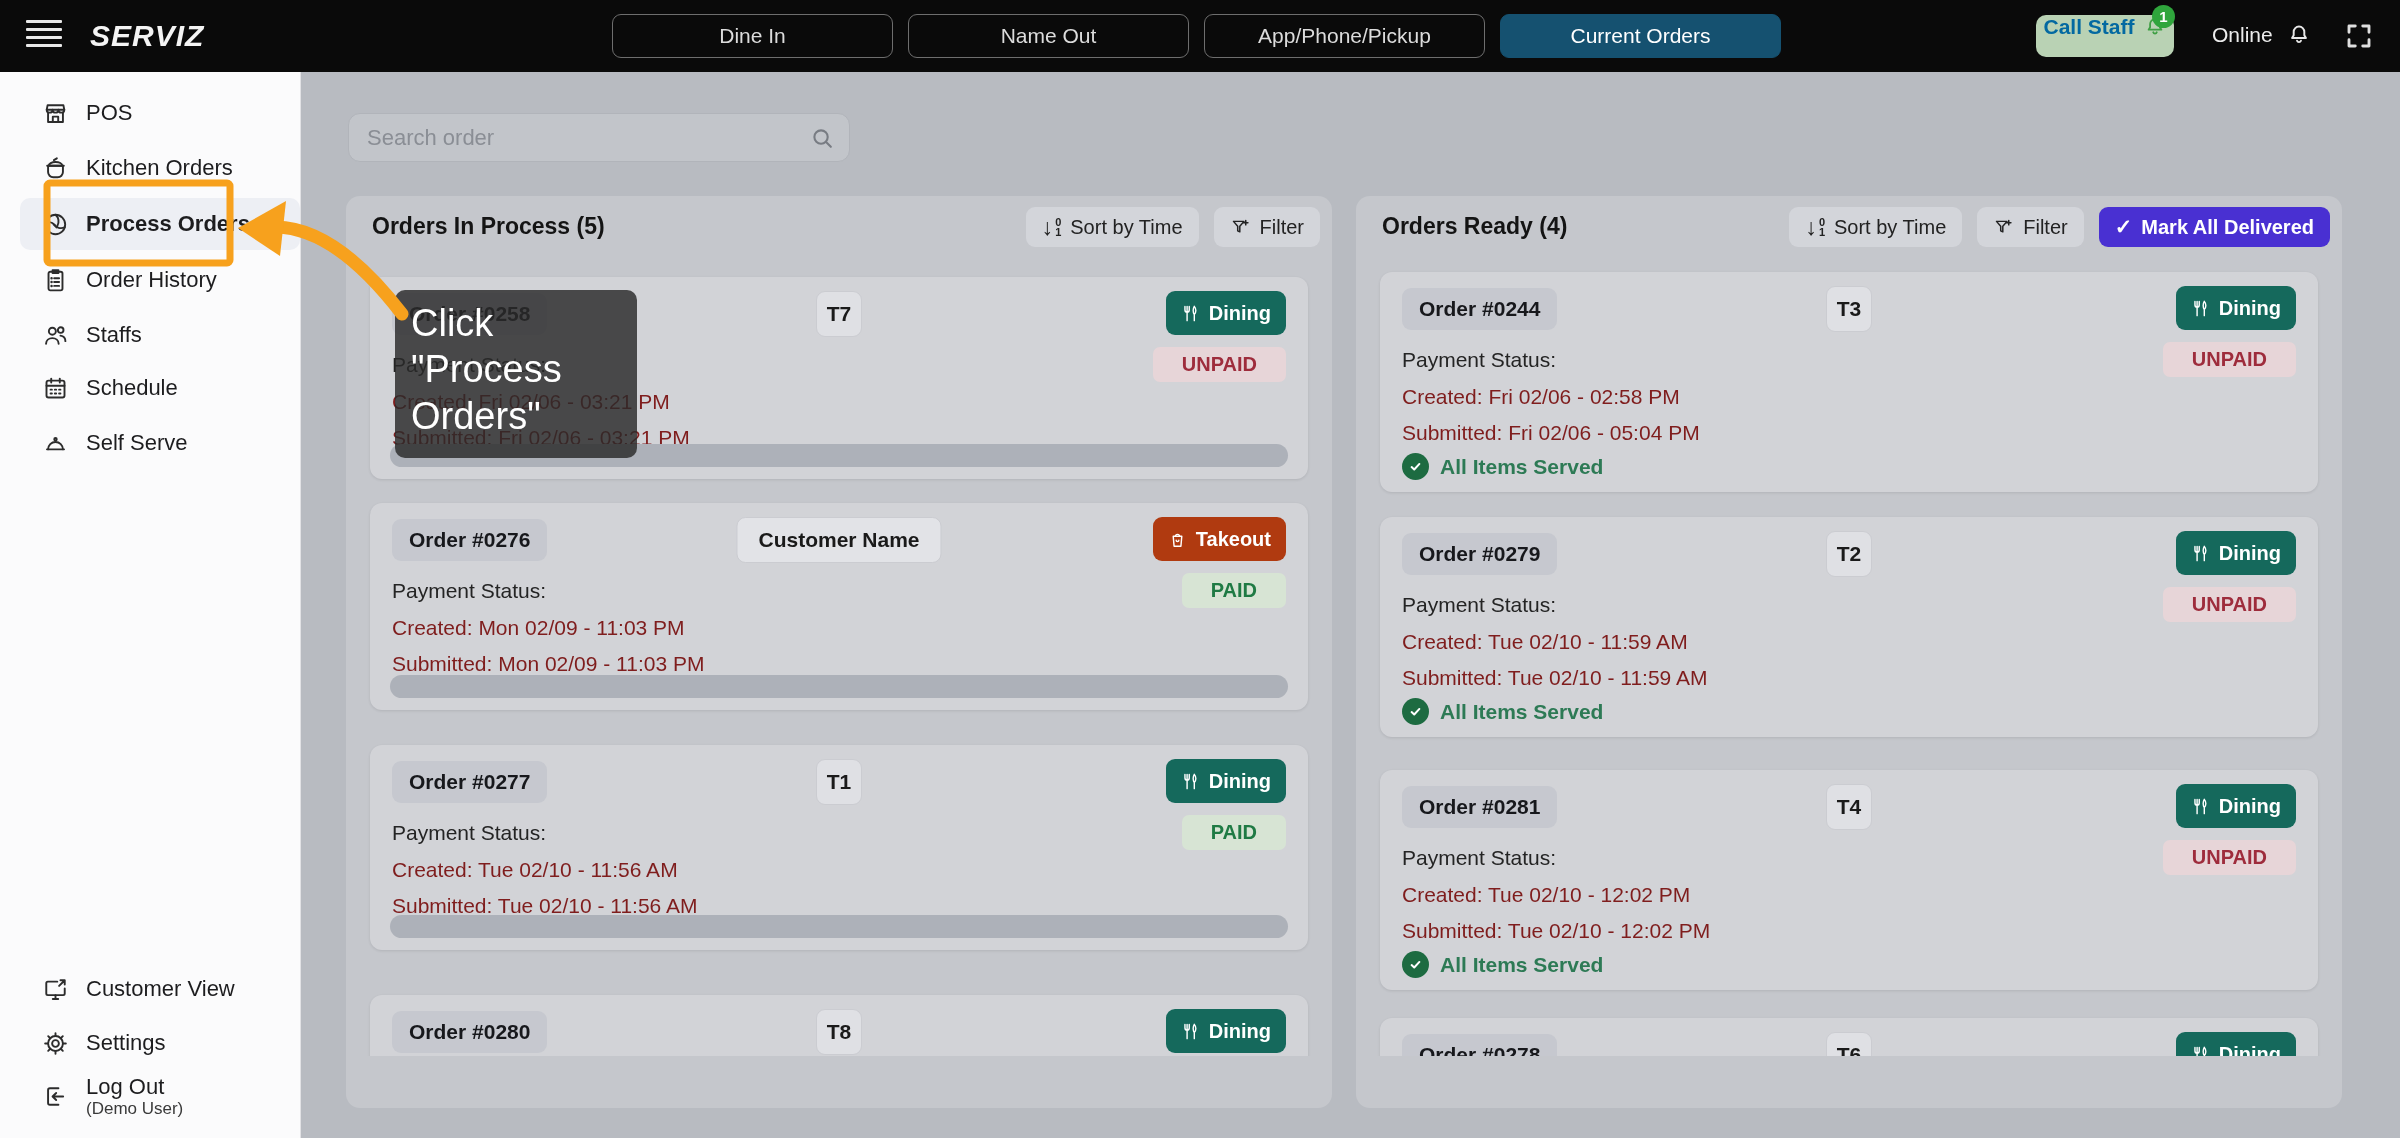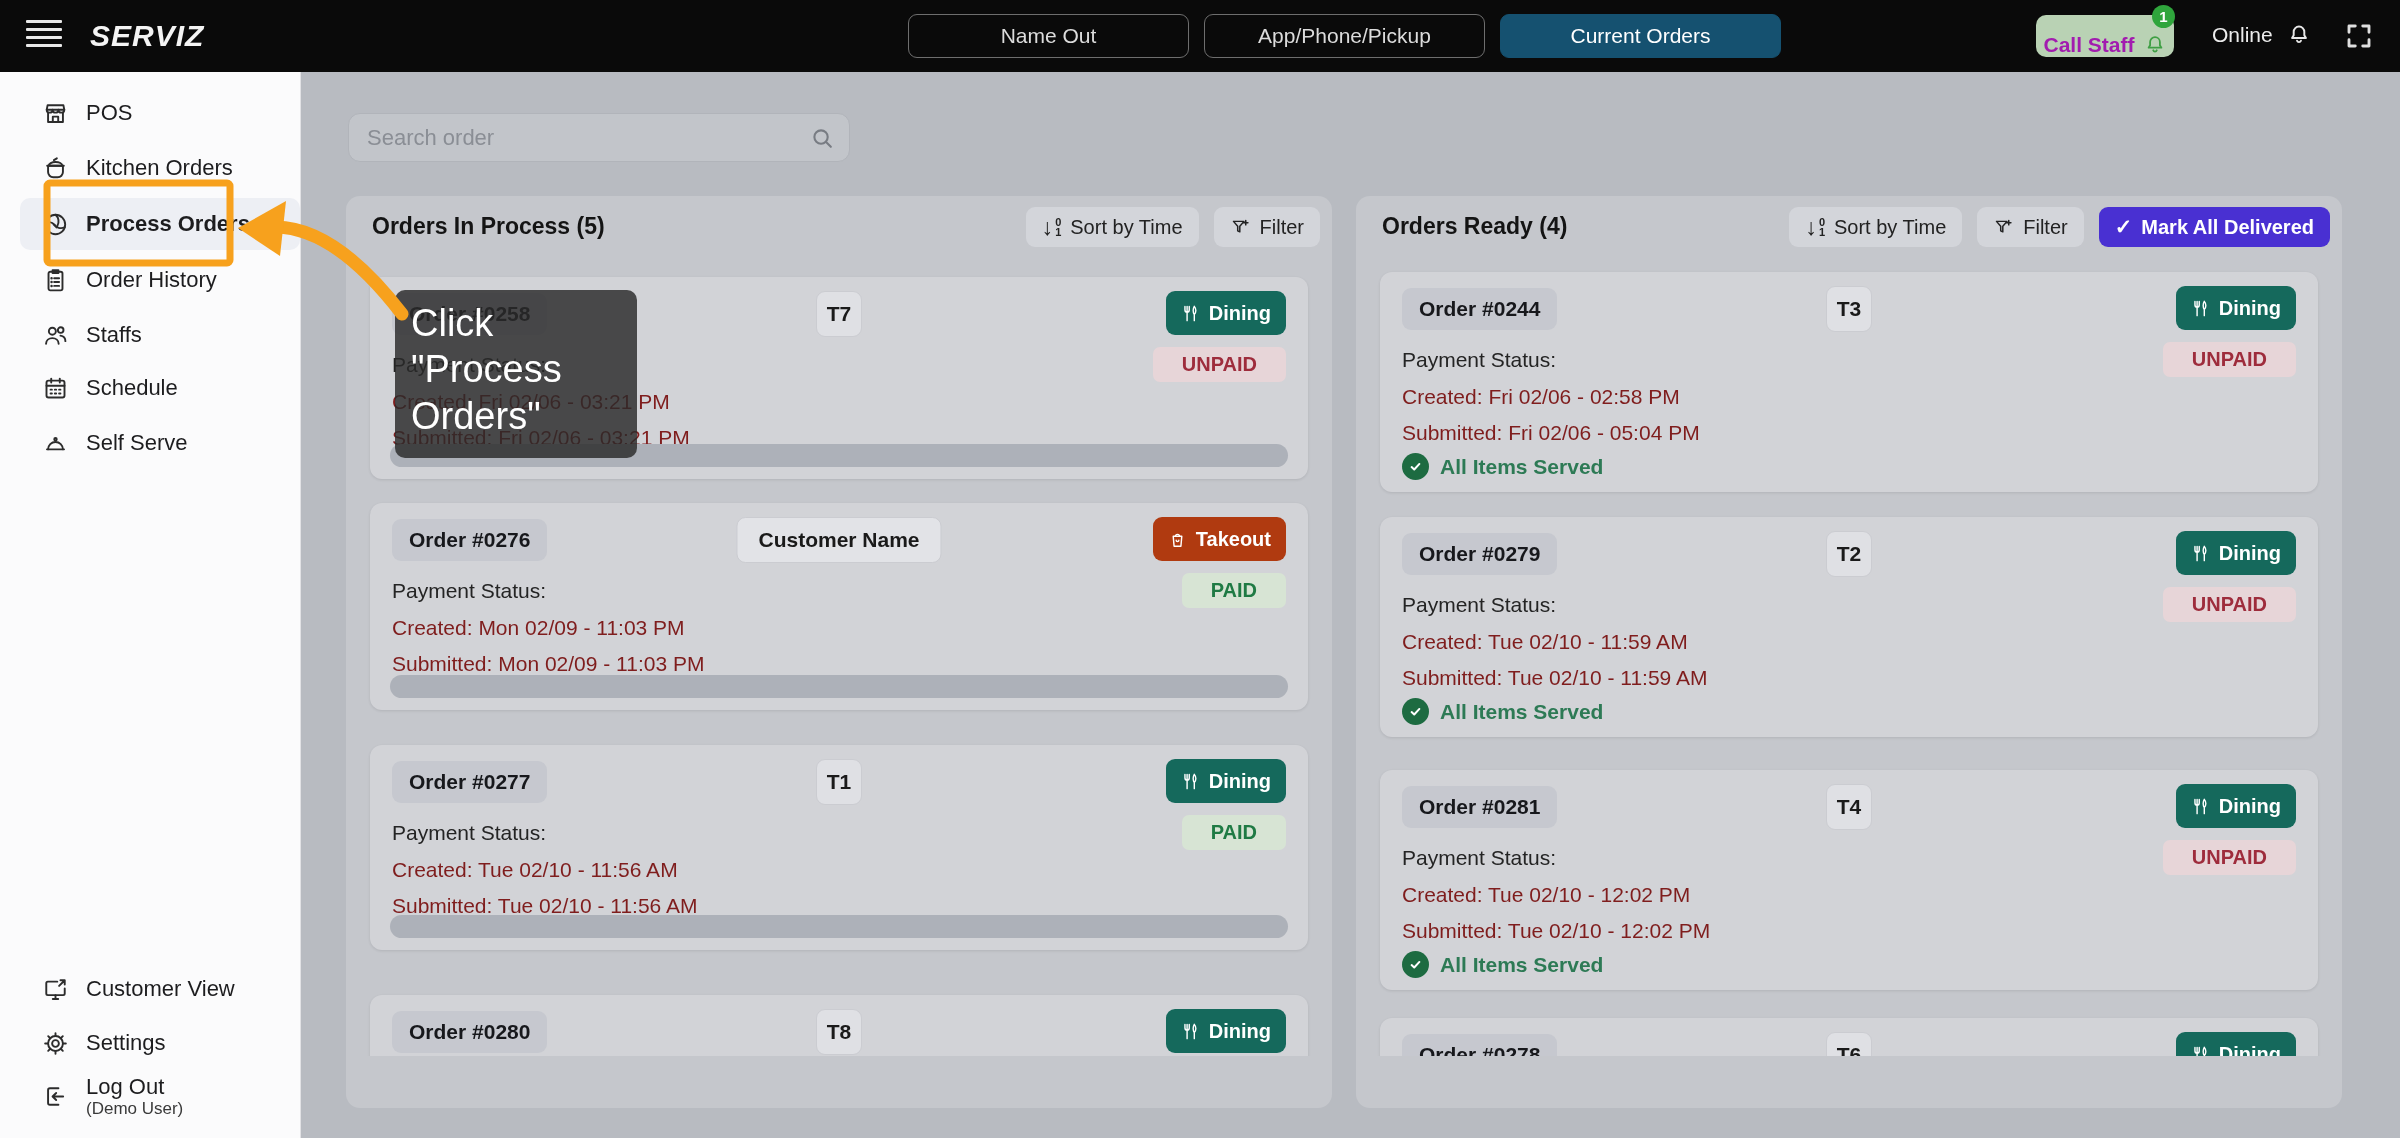--- a/index.html
+++ b/index.html
@@ -13,22 +13,22 @@
   .hamburger{position:absolute;left:26px;top:20px;width:36px;height:32px;cursor:pointer;}
   .hamburger i{display:block;height:3px;background:#e8e8e8;margin-bottom:5px;border-radius:1px;}
   .brand{position:absolute;left:90px;top:19px;font-size:30px;font-weight:800;font-style:italic;
          color:#f4f4f4;letter-spacing:1px;}
   .tab{position:absolute;top:14px;height:44px;width:281px;box-sizing:border-box;
        border:1.5px solid #6e6e6e;border-radius:9px;color:#dcdcdc;font-size:21px;
        display:flex;align-items:center;justify-content:center;cursor:pointer;}
   .tab.active{background:#155170;border-color:#155170;color:#fff;}
   #tab0{left:612px}#tab1{left:908px}#tab2{left:1204px}#tab3{left:1500px}
   .call-staff{position:absolute;left:2036px;top:15px;width:138px;height:42px;background:#b9d2b4;
-       border-radius:10px;color:#a21caf;font-size:21px;font-weight:600;
-       display:flex;align-items:flex-end;justify-content:center;gap:8px;cursor:pointer;}
+       border-radius:10px;color:#0369a1;font-size:21px;font-weight:600;
+       display:flex;align-items:flex-start;justify-content:center;gap:8px;cursor:pointer;}
   .cs-badge{position:absolute;left:2152px;top:5px;width:23px;height:23px;border-radius:50%;
        background:#2fa53c;color:#fff;font-size:15px;font-weight:700;
        display:flex;align-items:center;justify-content:center;z-index:21;}
   .online{position:absolute;left:2212px;top:23px;color:#ececec;font-size:21px;}
   .online-bell{position:absolute;left:2286px;top:22px;}
   .fullscreen{position:absolute;left:2344px;top:21px;cursor:pointer;}
 
   
   .sidebar{position:absolute;left:0;top:72px;width:300px;bottom:0;background:#fbfbfc;
            border-right:1px solid #e2e2e5;z-index:10;}
@@ -95,20 +95,21 @@
 <body>
 
 <div class="topbar">
   <div class="hamburger">
       <i></i>
       <i></i>
       <i></i>
       <i></i>
     </div>
   <div class="brand">SERVIZ</div>
+  <div class="tab" id="tab0">Dine In</div>
   <div class="tab" id="tab1">Name Out</div>
   <div class="tab" id="tab2">App/Phone/Pickup</div>
   <div class="tab active" id="tab3">Current Orders</div>
 
   <div class="call-staff">
     <span>Call Staff</span>
     <span>
       <svg width="24" height="24" viewBox="0 0 24 24" style="stroke:#3f9f44;fill:none;stroke-width:1.8;stroke-linecap:round;stroke-linejoin:round">
         <path d="M12 4.2a4.9 4.9 0 0 0-4.9 4.9v3.1L5.6 14.7h12.8l-1.5-2.5V9.1A4.9 4.9 0 0 0 12 4.2z"></path>
         <path d="M10.2 17.3a1.9 1.9 0 0 0 3.6 0"></path>

